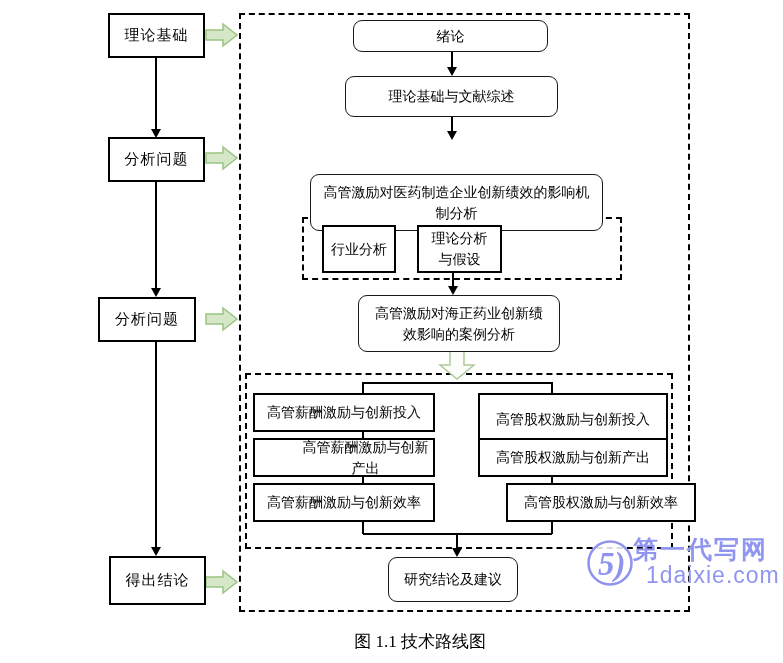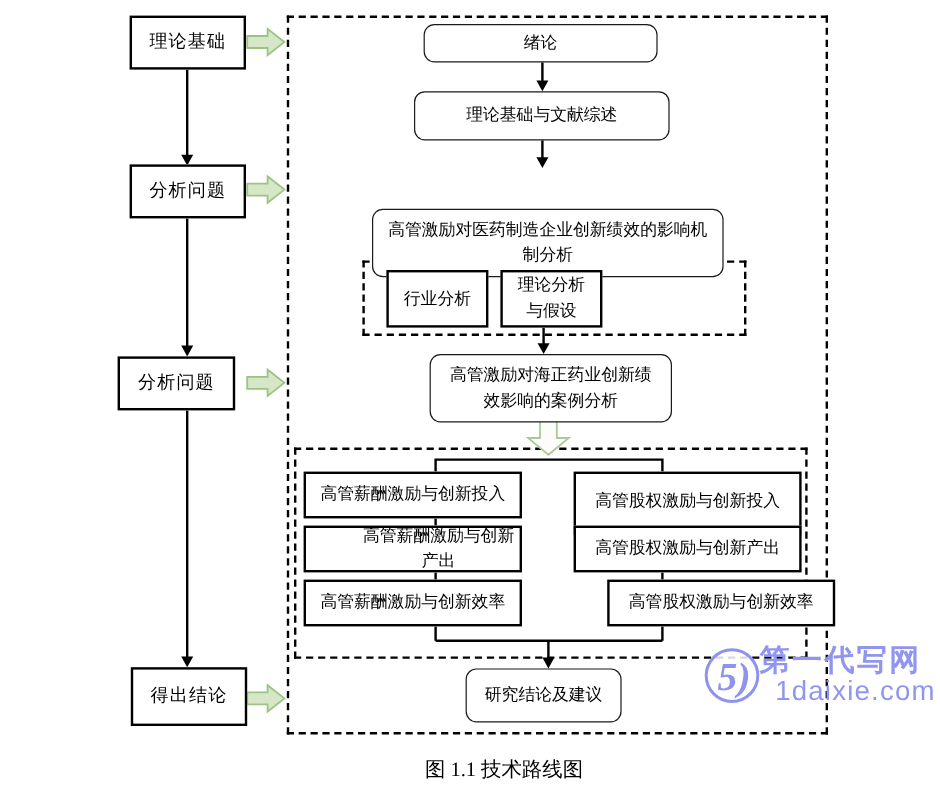--- a/index.html
+++ b/index.html
@@ -82,41 +82,41 @@
   <div class="rbox" style="left:353px;top:20px;width:195px;height:32px;">
     <span>绪论</span>
   </div>
   <div class="rbox" style="left:345px;top:76px;width:213px;height:41px;">
     <span>理论基础与文献综述</span>
   </div>
   <div class="rbox" style="left:310px;top:140px;width:293px;height:57px;padding:0 10px;margin-top:34px;">
     <span>高管激励对医药制造企业创新绩效的影响机制分析</span>
   </div>
 
-  <div class="box" style="left:322px;top:225px;width:85px;height:48px;padding:0 6px;">
+  <div class="box" style="left:322px;top:225px;width:74px;height:48px;padding:0 6px;">
     <span>行业分析</span>
   </div>
   <div class="box" style="left:417px;top:225px;width:85px;height:48px;padding:0 6px;">
     <span>理论分析与假设</span>
   </div>
 
   <div class="rbox" style="left:358px;top:295px;width:202px;height:57px;padding:0 14px;">
     <span>高管激励对海正药业创新绩效影响的案例分析</span>
   </div>
 
   <div class="box" style="left:253px;top:393px;width:182px;height:39px;">
     <span>高管薪酬激励与创新投入</span>
   </div>
   <div class="box" style="left:253px;top:438px;width:182px;height:39px;padding-left:43px;">
     <span>高管薪酬激励与创新产出</span>
   </div>
   <div class="box" style="left:253px;top:483px;width:182px;height:39px;">
     <span>高管薪酬激励与创新效率</span>
   </div>
-  <div class="box" style="left:478px;top:393px;width:190px;height:53px;font-family:Liberation Mono, monospace;">
+  <div class="box" style="left:478px;top:393px;width:190px;height:53px;">
     <span>高管股权激励与创新投入</span>
   </div>
   <div class="box" style="left:478px;top:438px;width:190px;height:39px;">
     <span>高管股权激励与创新产出</span>
   </div>
   <div class="box" style="left:478px;top:483px;width:190px;height:39px;margin-left:28px;">
     <span>高管股权激励与创新效率</span>
   </div>
 
   <div class="rbox" style="left:388px;top:557px;width:130px;height:45px;">

